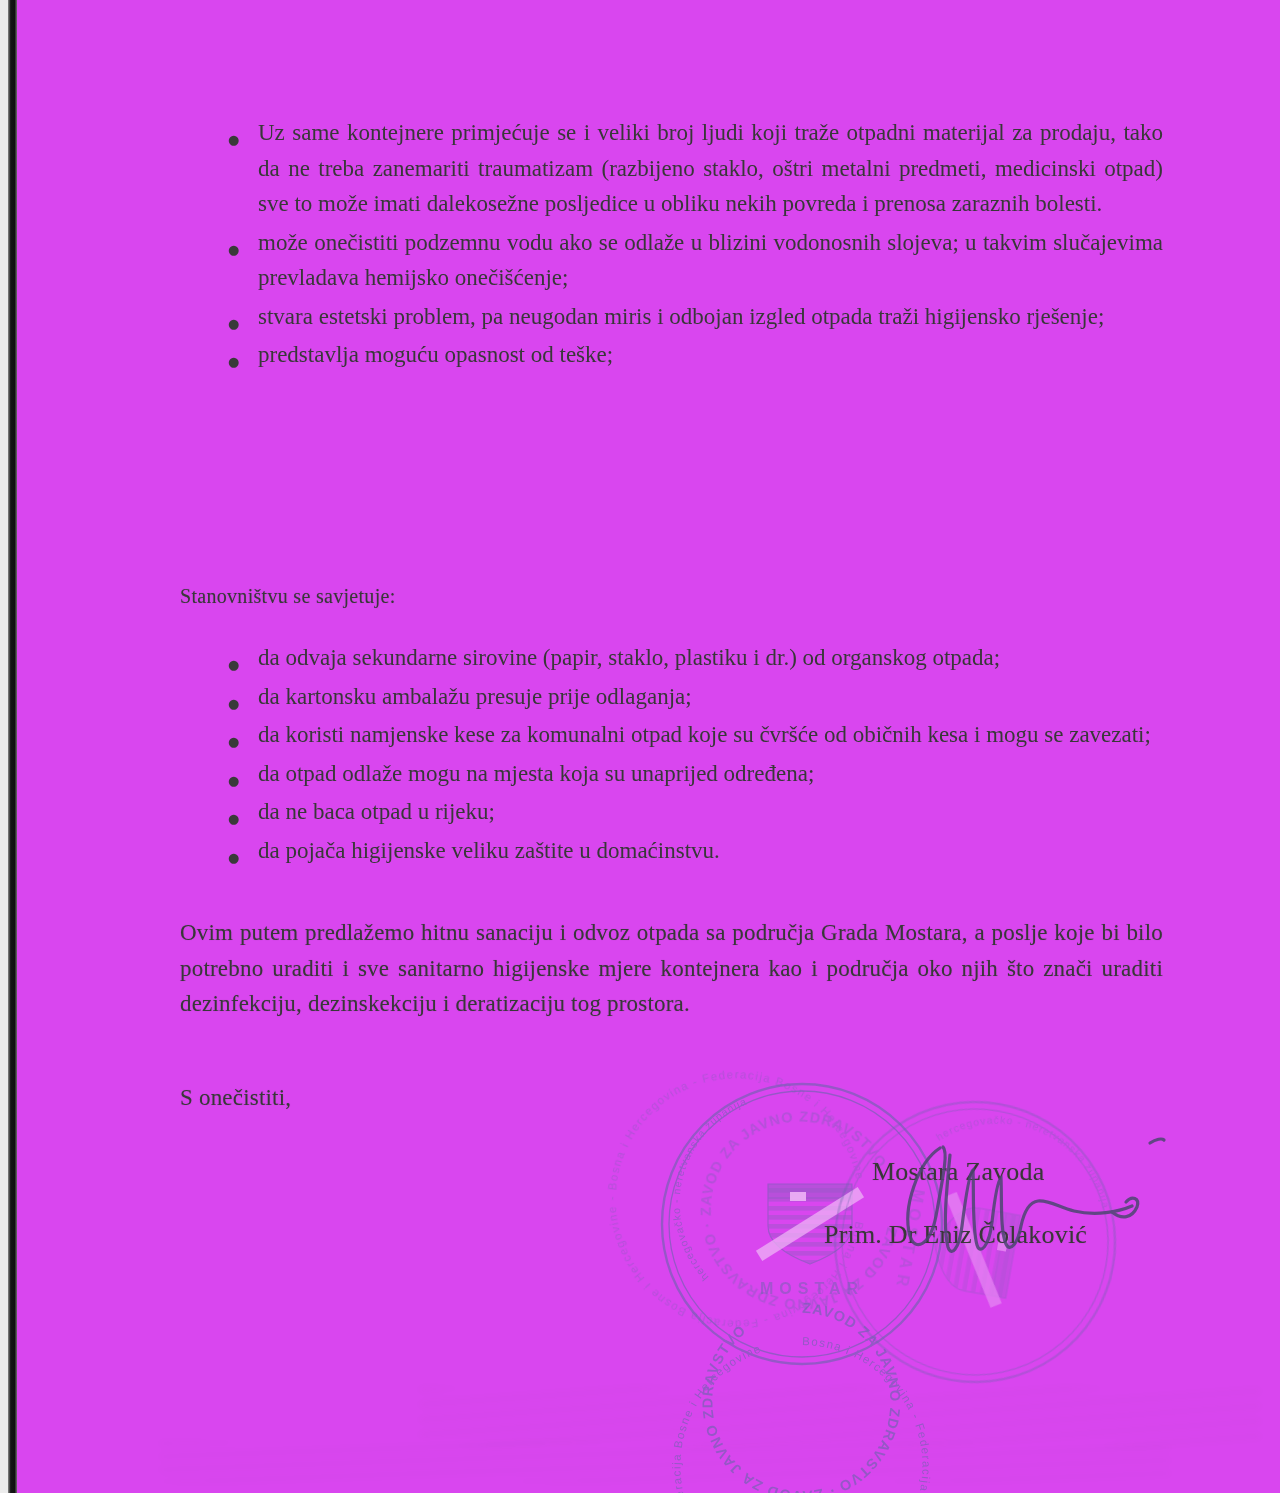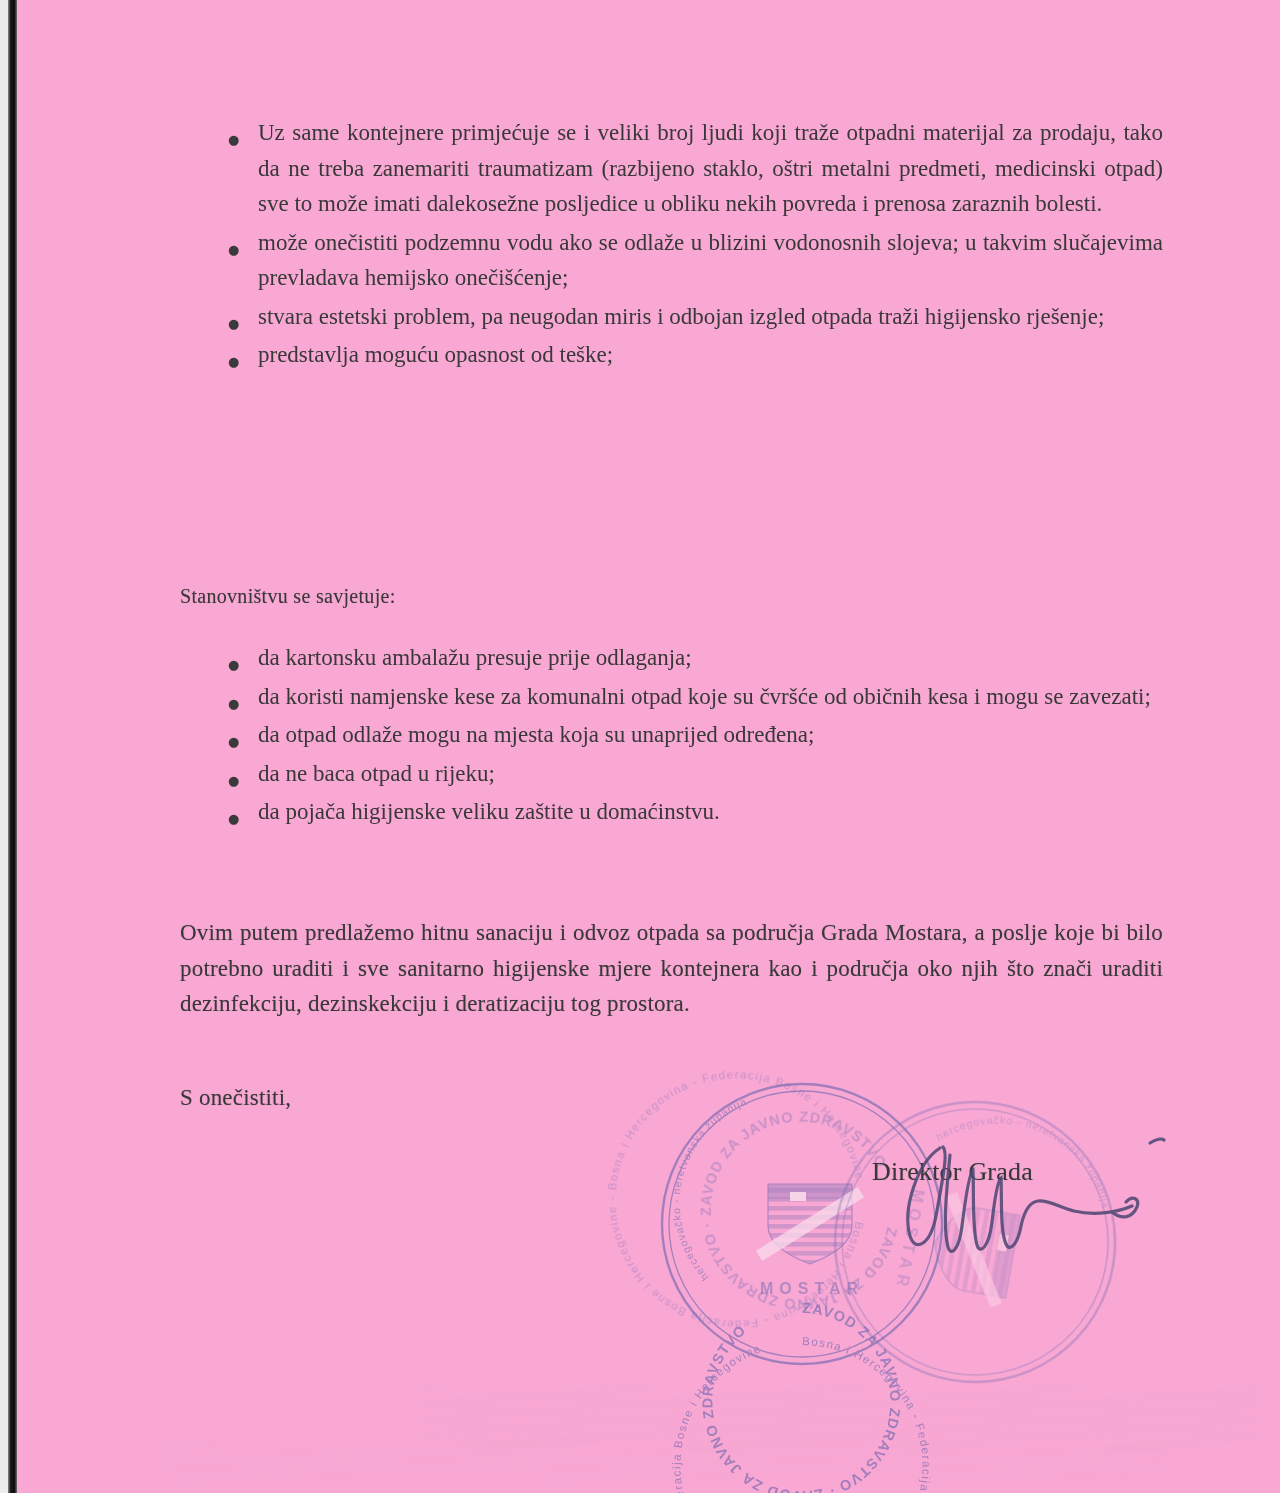--- a/index.html
+++ b/index.html
@@ -1,19 +1,19 @@
 <!DOCTYPE html>
 <html><head>
 <meta charset="utf-8">
 <style>
   html,body{margin:0;padding:0;background:#e9e9e9;}
   #page{
     position:relative;
     width:1280px;height:1493px;
-    background:#f9a8d4;
+    background:#d946ef;
     overflow:hidden;
     font-family:"Liberation Serif","DejaVu Serif",serif;
     color:#383838;
   }
   
   .scan-edge{position:absolute;left:0;top:0;width:8px;height:100%;background:#ececec;}
   .scan-bar{position:absolute;left:8px;top:0;width:9px;height:100%;
     background:linear-gradient(90deg,#8a8a8a,#161616 30%,#0f0f0f 72%,#6f6f6f);}
   .txt{position:absolute;letter-spacing:.2px;text-shadow:0 0 1px rgba(56,56,56,.30);}
   ul.doc-list{position:absolute;margin:0;padding:0;list-style:none;}
@@ -53,20 +53,21 @@
   <ul class="doc-list" id="problem-list">
       <li><span>Uz same kontejnere primjećuje se i veliki broj ljudi koji traže otpadni materijal za prodaju, tako da ne treba zanemariti traumatizam (razbijeno staklo, oštri metalni predmeti, medicinski otpad) sve to može imati dalekosežne posljedice u obliku nekih povreda i prenosa zaraznih bolesti.</span></li>
       <li><span>može onečistiti podzemnu vodu ako se odlaže u blizini vodonosnih slojeva; u takvim slučajevima prevladava hemijsko onečišćenje;</span></li>
       <li><span>stvara estetski problem, pa neugodan miris i odbojan izgled otpada traži higijensko rješenje;</span></li>
       <li><span>predstavlja moguću opasnost od teške;</span></li>
     </ul>
 
   <div class="txt" id="advice-heading">Stanovništvu se savjetuje:</div>
 
   <ul class="doc-list" id="advice-list">
+      <li><span>da odvaja sekundarne sirovine (papir, staklo, plastiku i dr.) od organskog otpada;</span></li>
       <li><span>da kartonsku ambalažu presuje prije odlaganja;</span></li>
       <li><span>da koristi namjenske kese za komunalni otpad koje su čvršće od običnih kesa i mogu se zavezati;</span></li>
       <li><span>da otpad odlaže mogu na mjesta koja su unaprijed određena;</span></li>
       <li><span>da ne baca otpad u rijeku;</span></li>
       <li><span>da pojača higijenske veliku zaštite u domaćinstvu.</span></li>
     </ul>
 
   <div class="txt" id="closing-paragraph">Ovim putem predlažemo hitnu sanaciju i odvoz otpada sa područja Grada Mostara, a poslje koje bi bilo potrebno uraditi i sve sanitarno higijenske mjere kontejnera kao i područja oko njih što znači uraditi dezinfekciju, dezinskekciju i deratizaciju tog prostora.</div>
 
   <div class="txt" id="salutation">S onečistiti,</div>
@@ -103,21 +104,22 @@
           <rect x="-60" y="-6" width="120" height="12" fill="#fcfcfb" opacity="0.75" transform="rotate(-32)"></rect>
         </g>
         <text class="stamp-sans" x="10" y="70" font-size="16" font-weight="bold" letter-spacing="6" text-anchor="middle" fill="#6b64ad" opacity="0.8">MOSTAR</text>
       </g>
     </defs>
 
     <use href="#stamp-art" transform="translate(202,194)" opacity="0.60"></use>
     <use href="#stamp-art" transform="translate(375,212) rotate(100)" opacity="0.34"></use>
   </svg>
 
-  <div class="txt" id="sig-title">Direktor Grada</div>
+  <div class="txt" id="sig-title">Mostara Zavoda</div>
+  <div class="txt" id="sig-name">Prim. Dr Eniz Čolaković</div>
 
   <svg id="signature-svg" width="320" height="200" viewBox="0 0 320 200" aria-hidden="true">
     <g fill="none" stroke="#4d4672" stroke-width="3.2" stroke-linecap="round" opacity="0.85">
       <path d="M 80,48 C 58,62 42,108 50,136 C 55,152 70,146 76,116 C 84,72 88,52 83,47"></path>
       <path d="M 90,55 C 86,95 83,128 88,147 C 91,157 99,150 102,126 C 106,94 110,72 113,70
                C 114,92 112,128 117,145 C 120,155 129,147 132,122 C 135,96 138,80 141,78
                C 142,100 140,130 146,144 C 150,153 158,143 161,126 C 164,112 170,102 178,101
                C 190,100 200,108 214,111 C 236,116 258,112 272,106"></path>
       <path d="M 252,112 C 262,120 272,118 277,107 C 280,98 272,95 266,102"></path>
       <path d="M 290,43 c 6,-4 12,-5 14,-3"></path>

